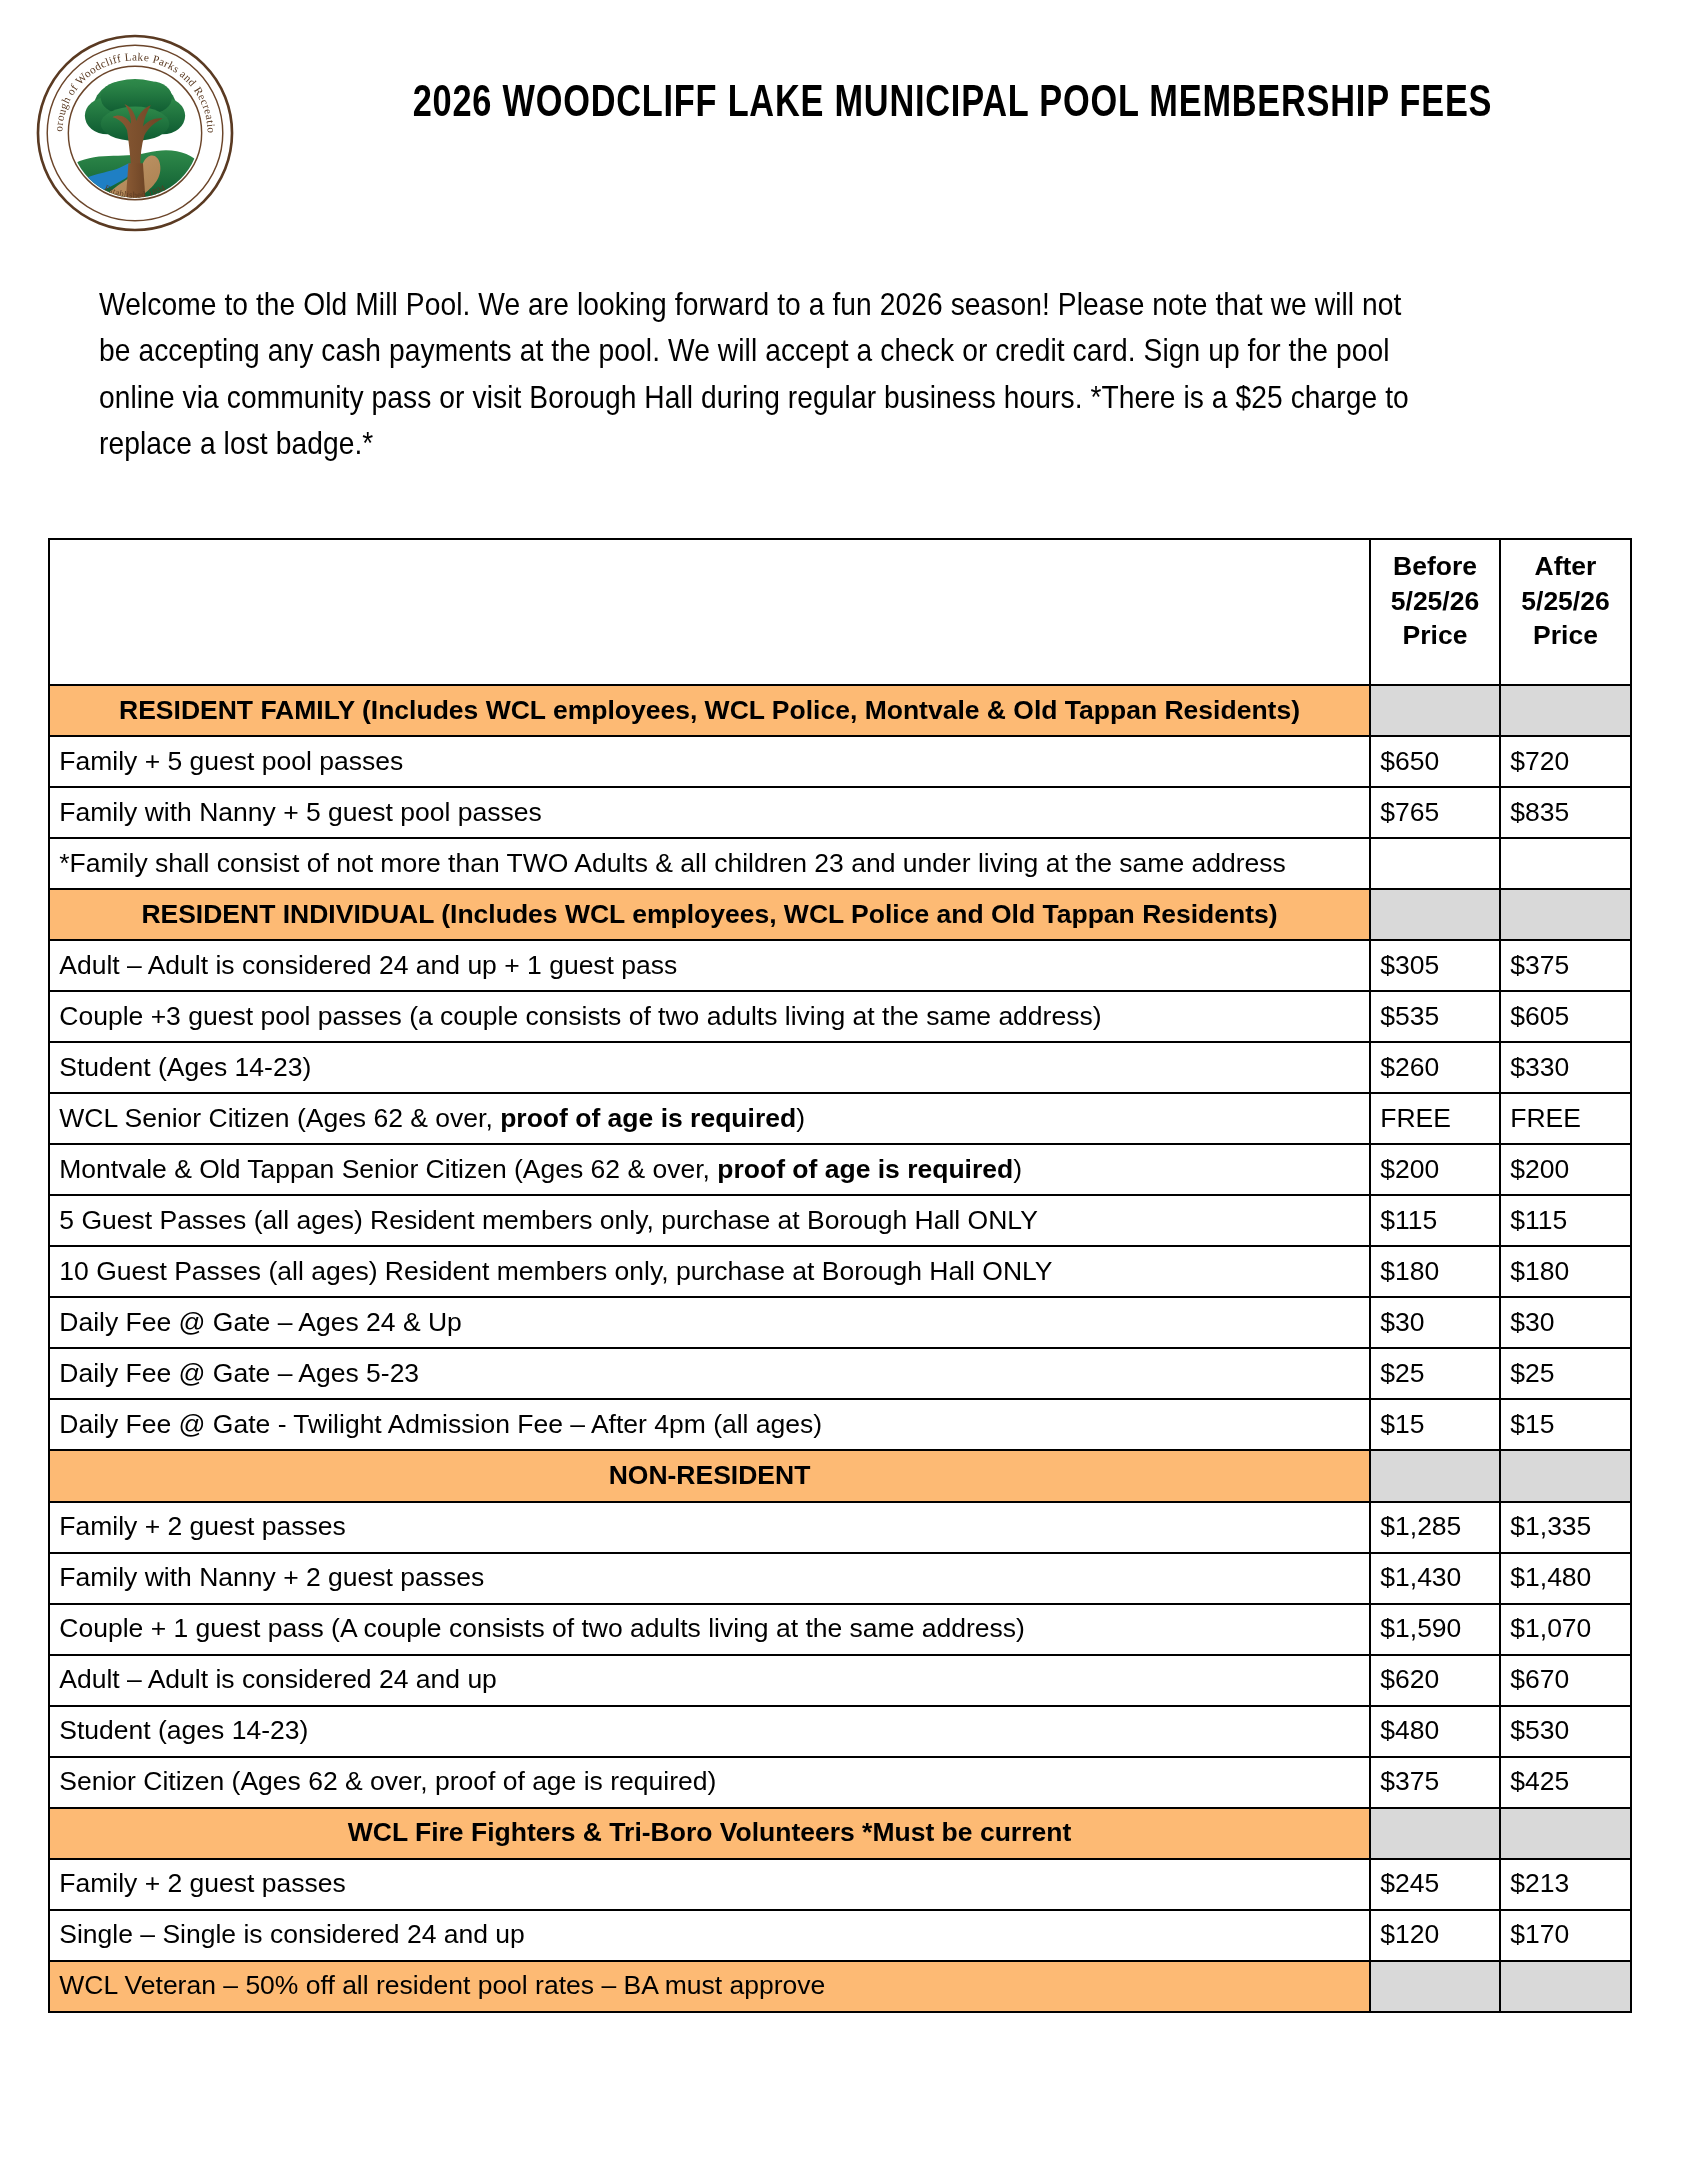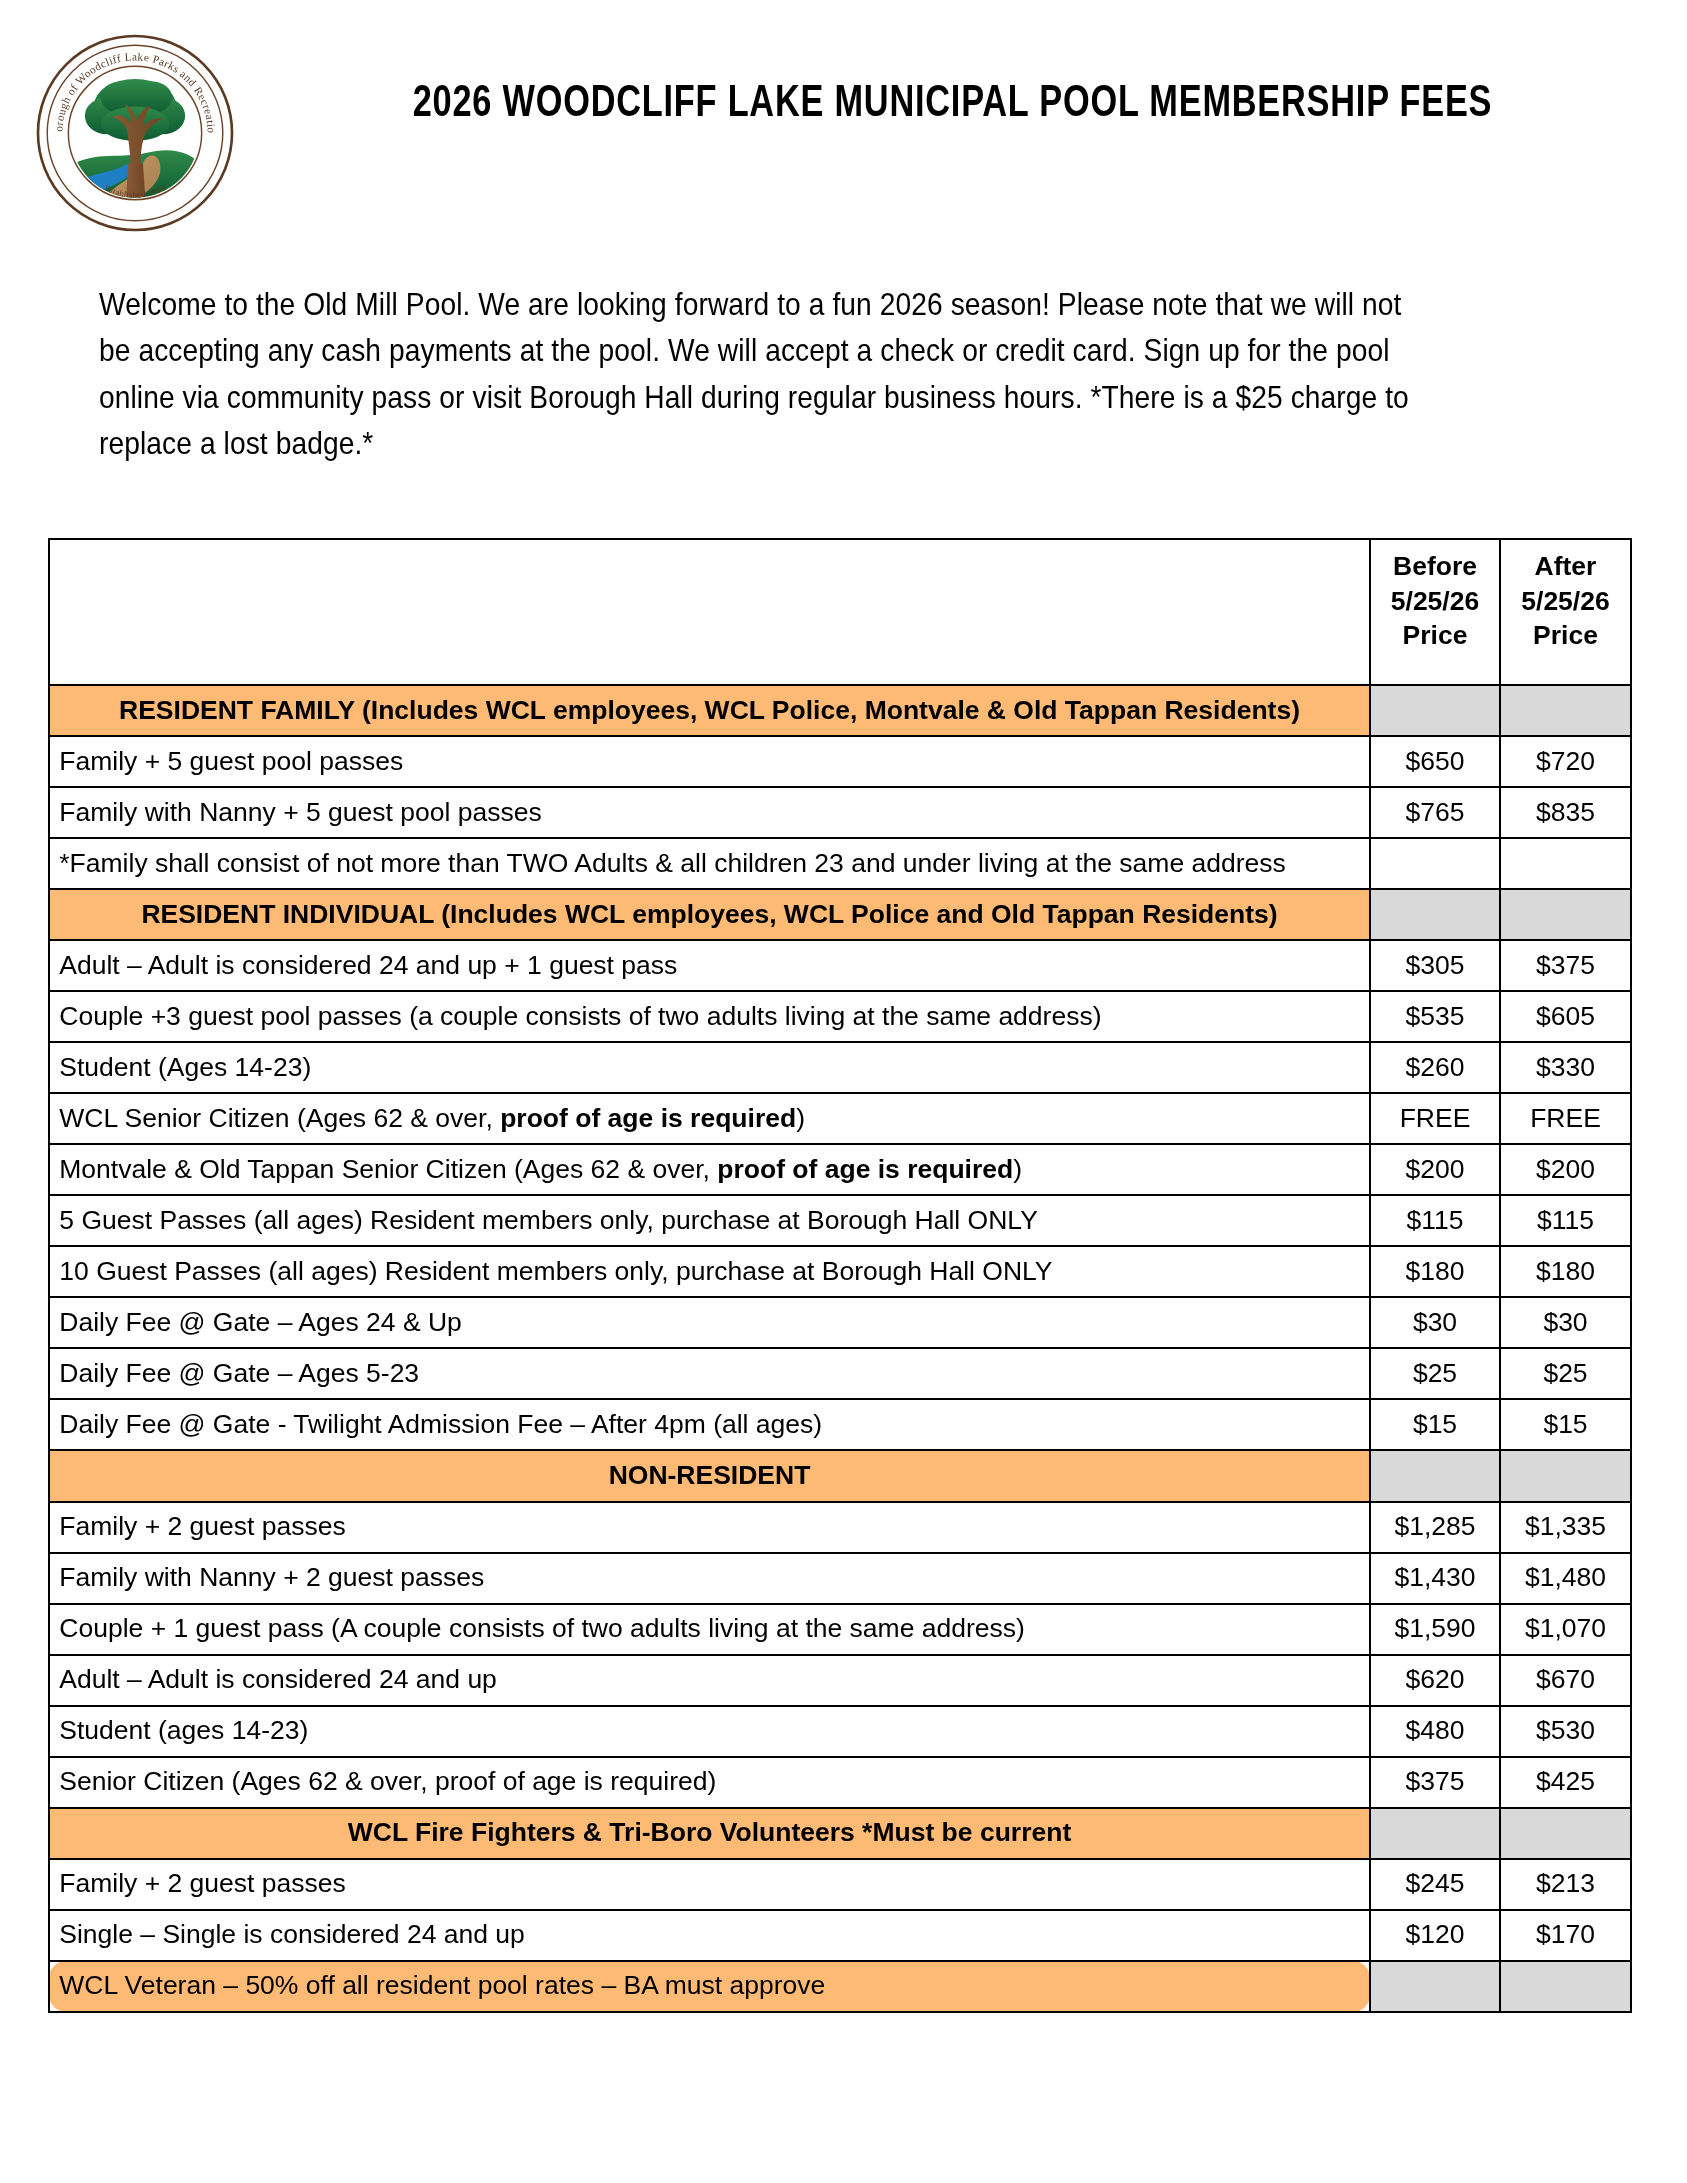--- a/index.html
+++ b/index.html
@@ -94,32 +94,31 @@
     background: #ffffff;
     box-sizing: border-box;
   }
   table.fees tr.hdr td {
     text-align: center;
     font-weight: bold;
     vertical-align: top;
     padding-top: 9.3px;
   }
   td.price {
-    text-align: center;
+    text-align: left;
     white-space: nowrap;
   }
   tr.section td {
     background: #fdba74;
     font-weight: bold;
     text-align: center;
   }
   tr.section.left td.desc {
     text-align: left;
     font-weight: normal;
-    border-radius: 17px;
   }
   tr.section td.price { background: #d9d9d9; }
   .hdr-cell-lines { line-height: 1.45; }
   b.inline { font-weight: bold; }
 </style>
 </head>
 <body>
 
 <div class="page">
 

